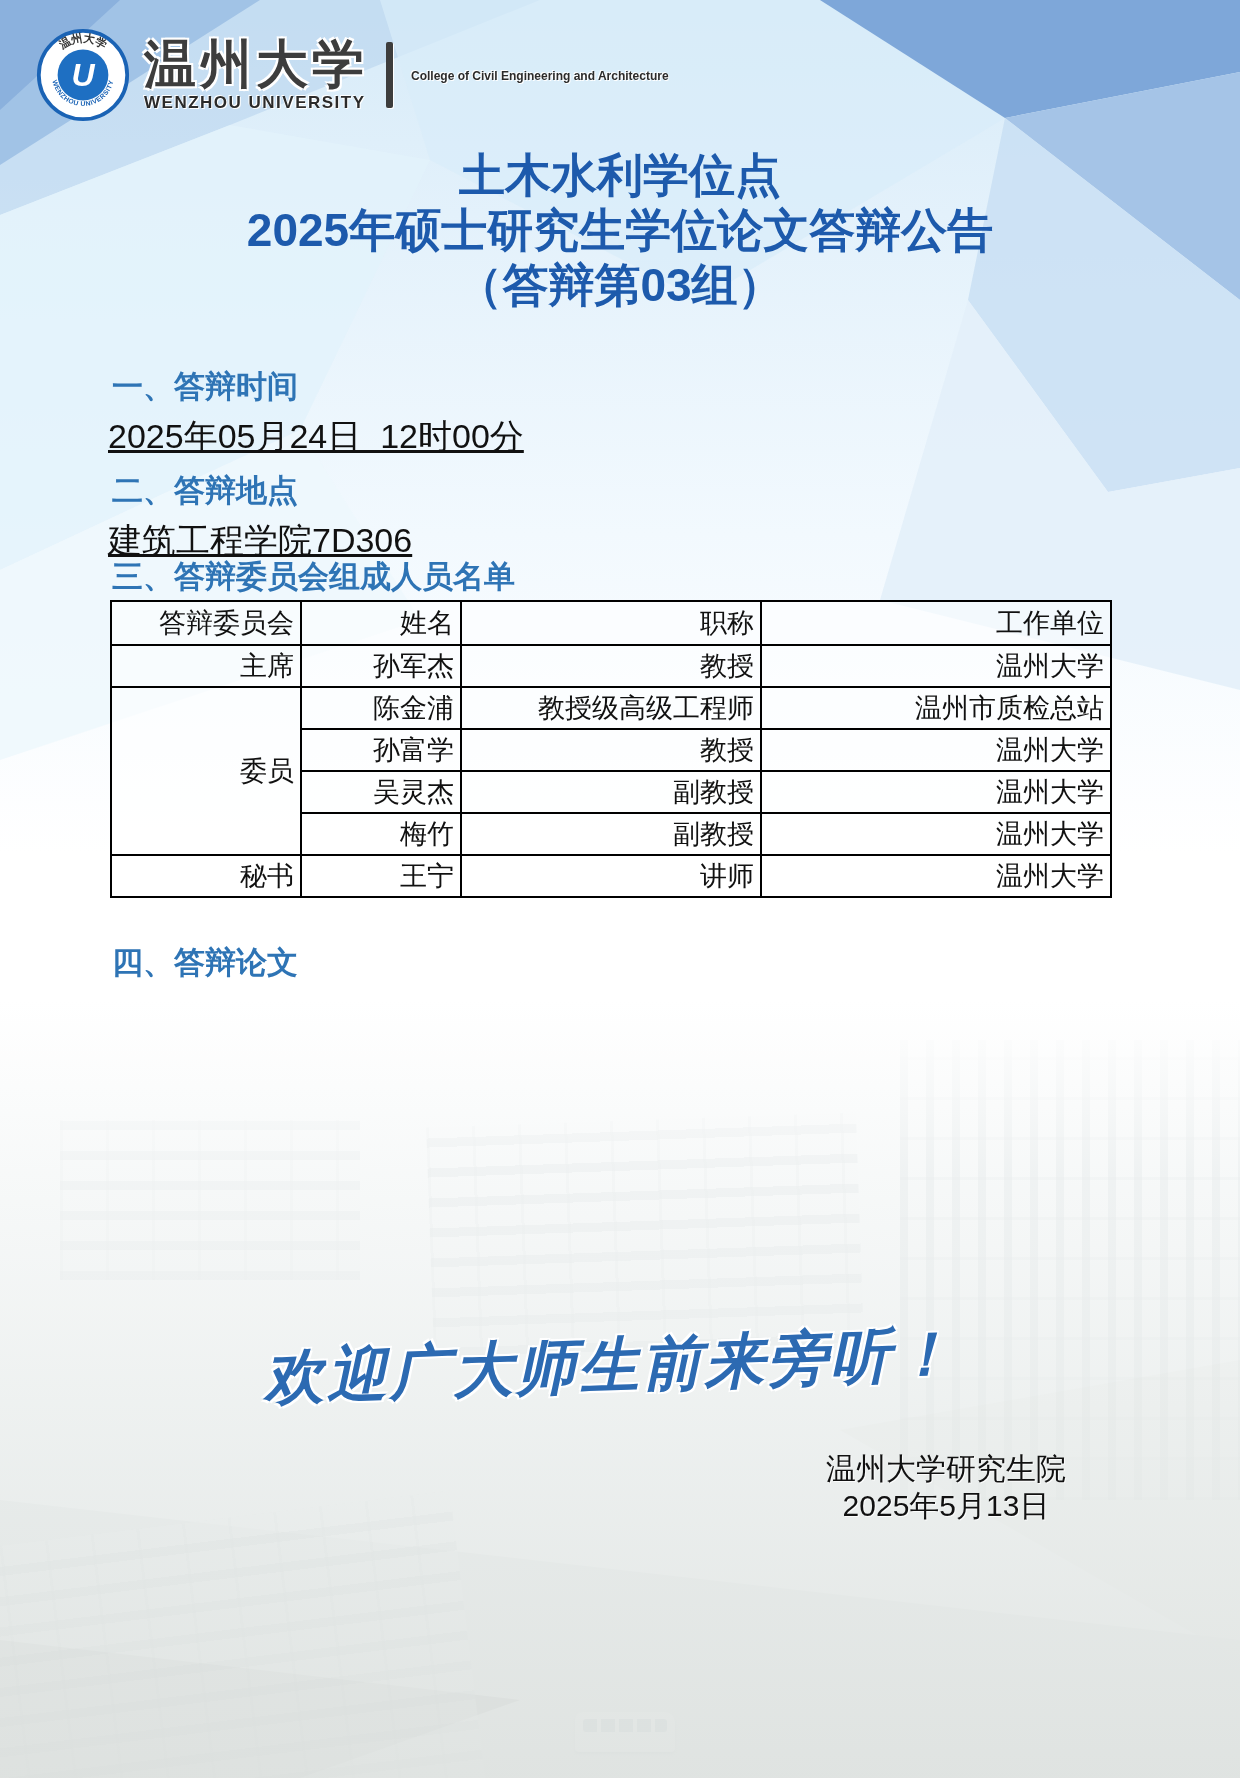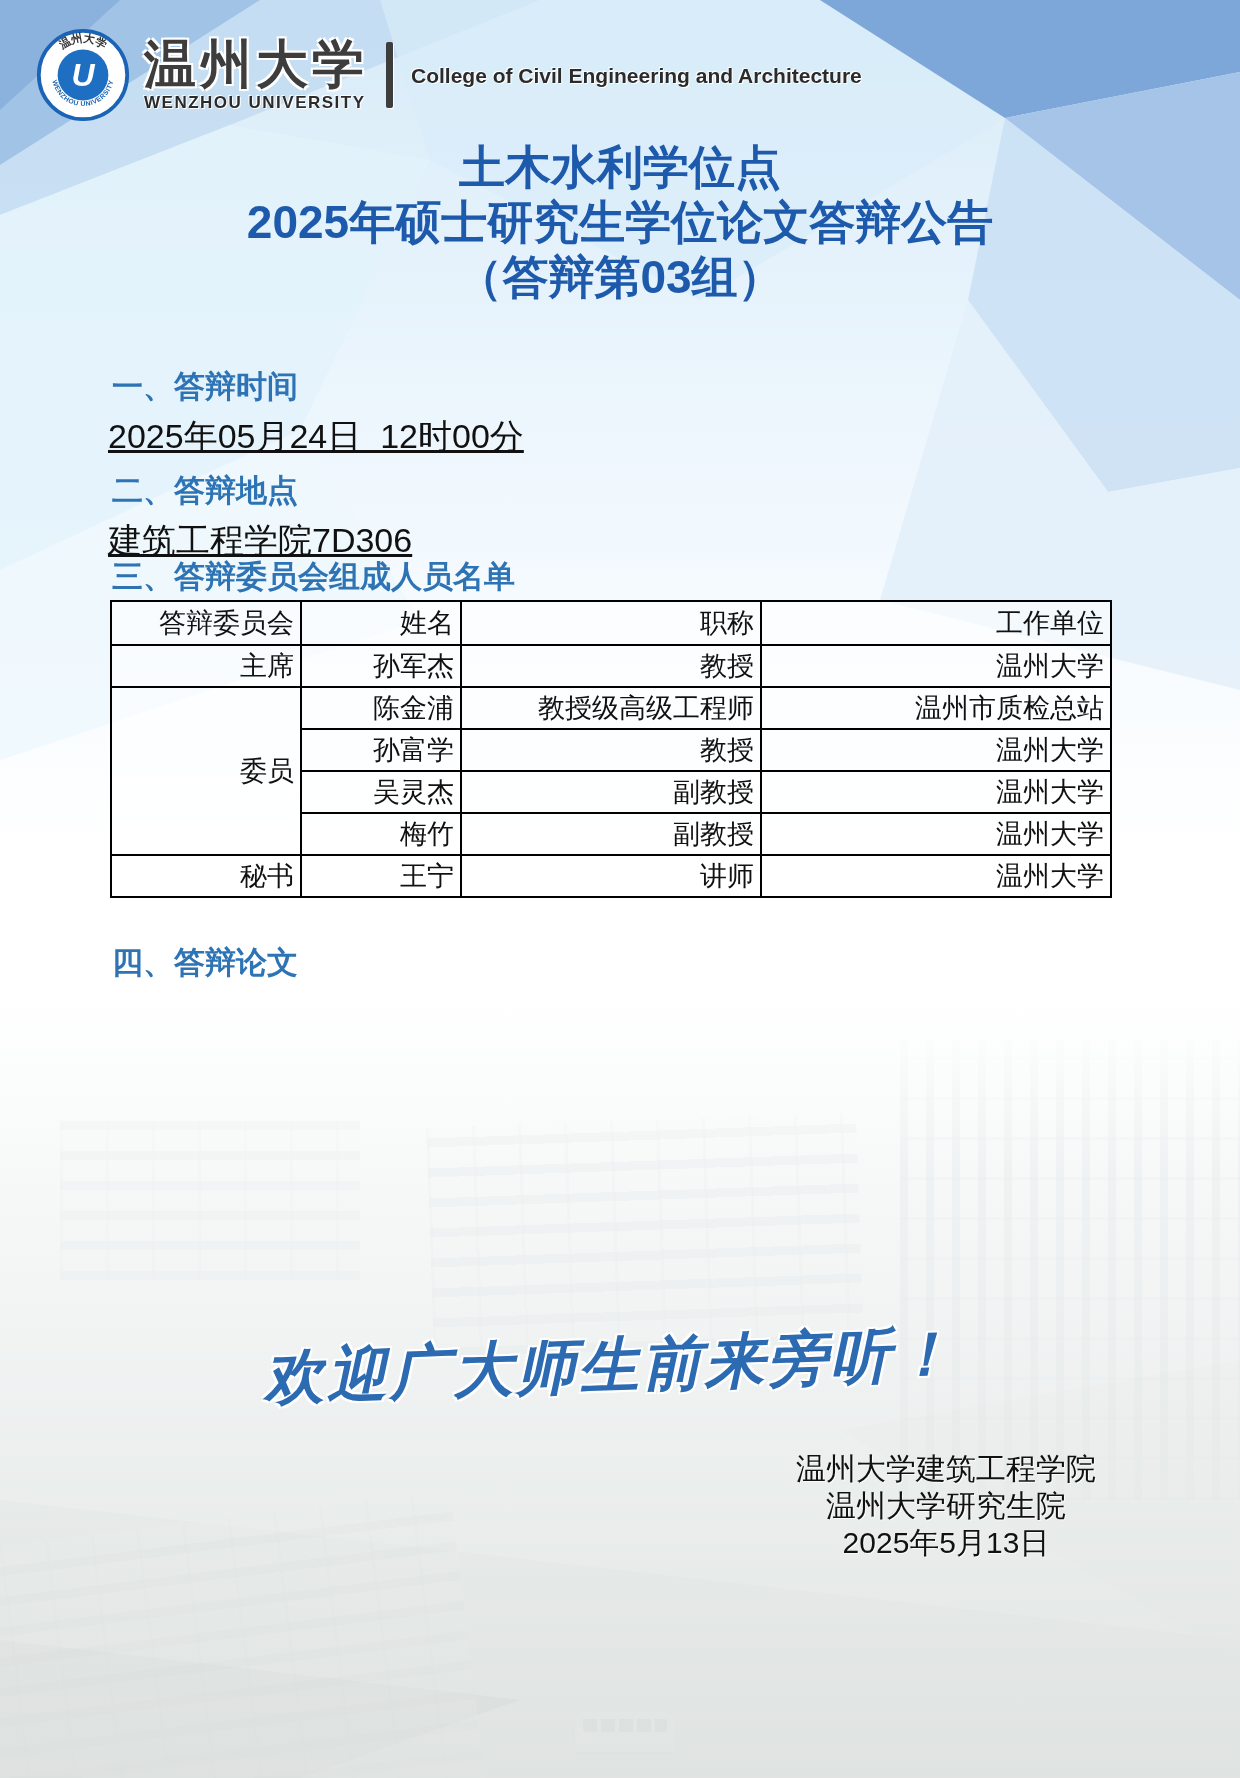--- a/index.html
+++ b/index.html
@@ -25,26 +25,26 @@
     text-shadow:1px 1px 0 #fff,-1px -1px 0 #fff;
   }
   .brand-bar{width:7px;height:66px;background:#3d3d3d;border-radius:2px;margin:0 4px;
     box-shadow:1px 1px 0 #fff;}
   .wordmark2 .cn{
     font-family:"DejaVu Serif",serif;font-weight:900;color:#3d3d3d;
     font-size:47px;line-height:1.05;letter-spacing:3px;
     text-shadow:2px 2px 0 #fff,-2px -2px 0 #fff,2px -2px 0 #fff,-2px 2px 0 #fff;
   }
   .wordmark2 .en{
-    font-size:21px;font-weight:bold;color:#2b2b2b;margin-top:2px;
+    font-size:12px;font-weight:bold;color:#2b2b2b;margin-top:2px;
     text-shadow:1px 1px 0 #fff,-1px -1px 0 #fff;
   }
   
   .title-block{
-    position:absolute;top:140px;left:0;width:1240px;text-align:center;
+    position:absolute;top:148px;left:0;width:1240px;text-align:center;
     color:#1d5aac;font-weight:bold;font-size:46px;line-height:55px;
   }
   
   .sec-h{position:absolute;left:112px;font-size:31px;font-weight:bold;color:#2e74b5;}
   .sec-v{position:absolute;left:108px;font-size:34px;color:#111;white-space:pre-wrap;text-decoration:underline;}
   .h-time{top:366px;} .v-time{top:414px;}
   .h-place{top:470px;} .v-place{top:518px;}
   .h-committee{top:556px;text-align:right;}
   .h-thesis{top:942px;}
   
@@ -216,18 +216,17 @@
     </tr>
   </tbody>
     </table>
 
   <div class="sec-h h-thesis">四、答辩论文</div>
 
 
   <div class="welcome">欢迎广大师生前来旁听！</div>
 
   <div class="signoff">
-    <div>温州大学建筑工程学院</div>
     <div>温州大学研究生院</div>
     <div>2025年5月13日</div>
   </div>
 
 </div>
 
 </body></html>

